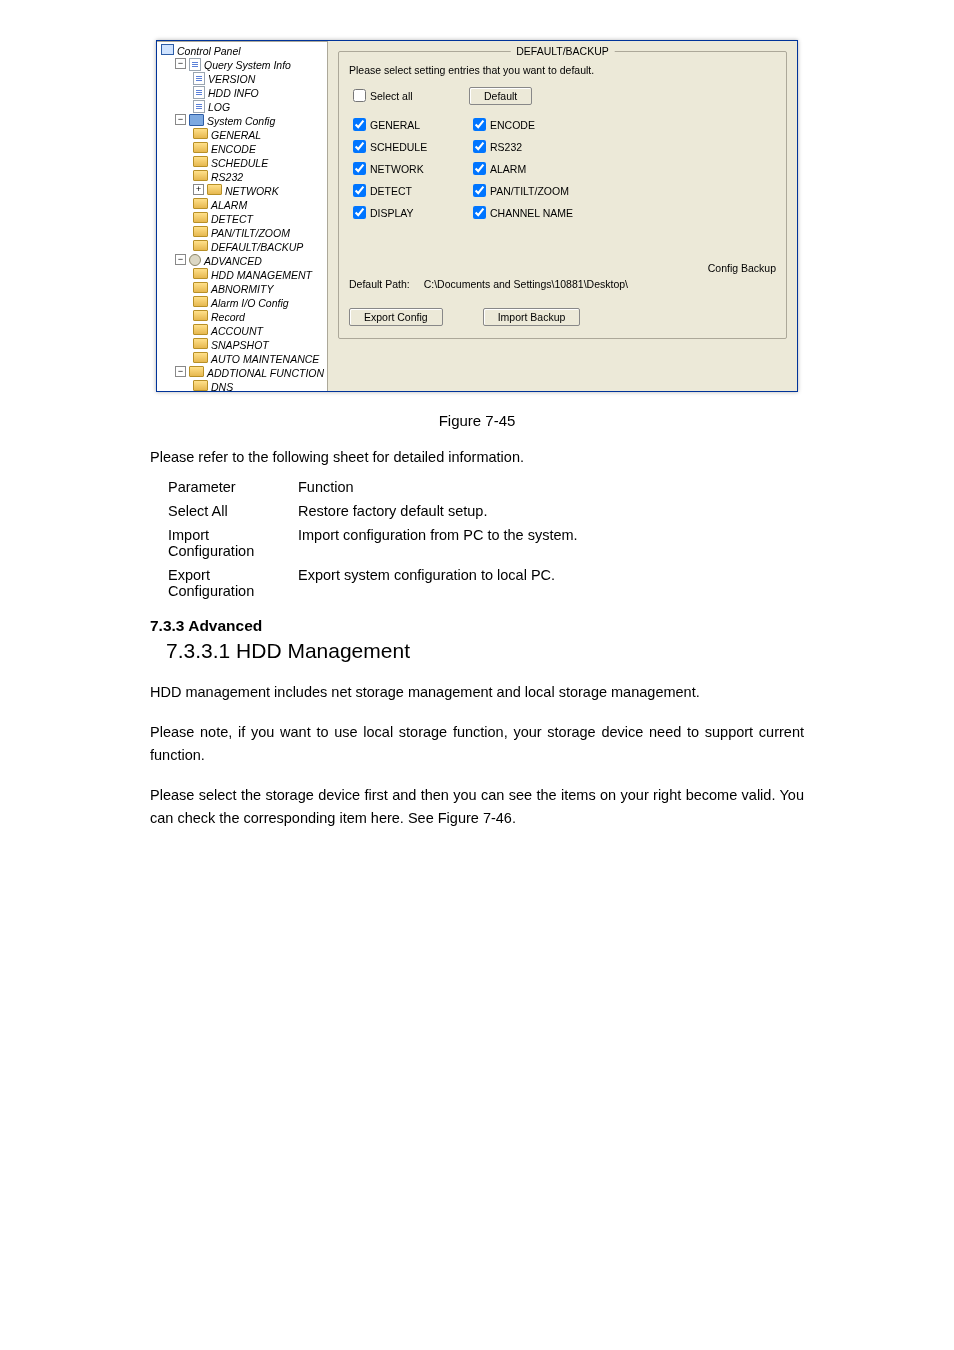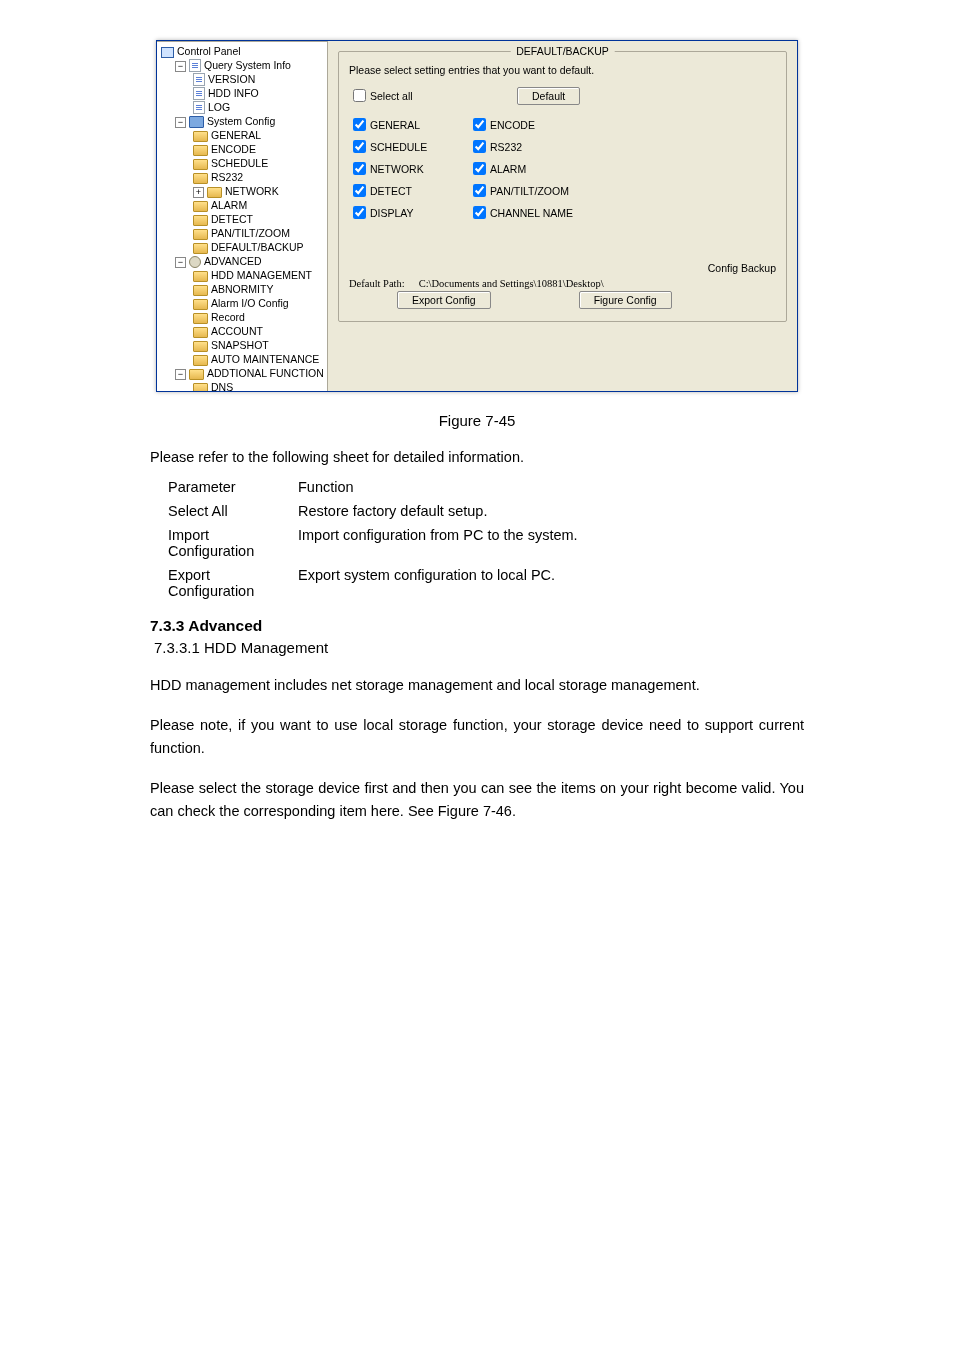--- a/index.html
+++ b/index.html
@@ -53,24 +53,25 @@
     border-right: 1px solid #aca899;
     border-top: 1px solid #aca899;
     background: #fff;
     font-size: 10.5px;
     font-family: Tahoma, sans-serif;
     padding: 2px 0;
     overflow: hidden;
   }
   .tree-item {
     display: flex;
-    align-items: flex-end;
+    align-items: flex-start;
     padding: 0px 2px;
     white-space: nowrap;
     line-height: 14px;
+    font-style: italic;
   }
   .tree-indent-0 { padding-left: 4px; }
   .tree-indent-1 { padding-left: 18px; }
   .tree-indent-2 { padding-left: 36px; }
   .expander {
     width: 9px;
     height: 9px;
     border: 1px solid #888;
     display: inline-flex;
     align-items: center;
@@ -123,27 +124,26 @@
   .col-pair .c { width: 120px; display:flex; align-items:center;}
   .win-btn {
     background: #ece9d8;
     border: 1px solid #888;
     border-radius: 2px;
     padding: 2px 14px;
     font-size: 10.5px;
     font-family: Tahoma, sans-serif;
     cursor: pointer;
     box-shadow: inset 1px 1px 0 #fff;
-    margin-left: 48px;
   }
   .default-btn-wrap{display:flex;align-items:center;margin-bottom:10px;}
   .default-btn-wrap .left{width:120px;display:flex;align-items:center;}
   .cfg-backup{margin-top:40px;}
   .cfg-backup .lbl{margin-bottom:4px;text-align:right;}
-  .path-row{display:flex;align-items:flex-start;margin-bottom:2px;font-family:Liberation Serif, serif;}
+  .path-row{display:flex;align-items:flex-start;margin-bottom:18px;}
   .path-row .lbl2{margin-right:14px;}
   .btn-row{display:flex;gap:40px;align-items:center;}
   
   .fig-caption{
     text-align:center;
     font-size:15px;
     margin: 12px 0 20px 0;
   }
   .intro-line{margin:0 0 10px 0;}
   
@@ -157,22 +157,22 @@
     vertical-align: top;
   }
   table.param td:first-child{width:120px;}
   
   .h3 {
     font-weight: bold;
     font-size: 15.5px;
     margin: 6px 0 4px 0;
   }
   .h4 {
-    font-size: 15px;
-    margin: 0 0 6px 4px;
+    font-size: 21px;
+    margin: 0 0 6px 16px;
   }
   .body-p {
     margin: 18px 0 6px 0;
     line-height: 1.55;
     text-align: justify;
   }
 </style>
 </head>
 <body>
 
@@ -356,21 +356,21 @@
           </div>
 
         <div class="cfg-backup">
           <div class="lbl">Config Backup</div>
           <div class="path-row">
             <span class="lbl2">Default Path:</span>
             <span>C:\Documents and Settings\10881\Desktop\</span>
           </div>
           <div class="btn-row">
             <button class="win-btn">Export Config</button>
-            <button class="win-btn">Figure Config</button>
+            <button class="win-btn">Import Backup</button>
           </div>
         </div>
       </div>
     </div>
   </div>
 </div>
 
 <div class="fig-caption">Figure 7-45</div>
 
 <p class="intro-line">Please refer to the following sheet for detailed information.</p>

